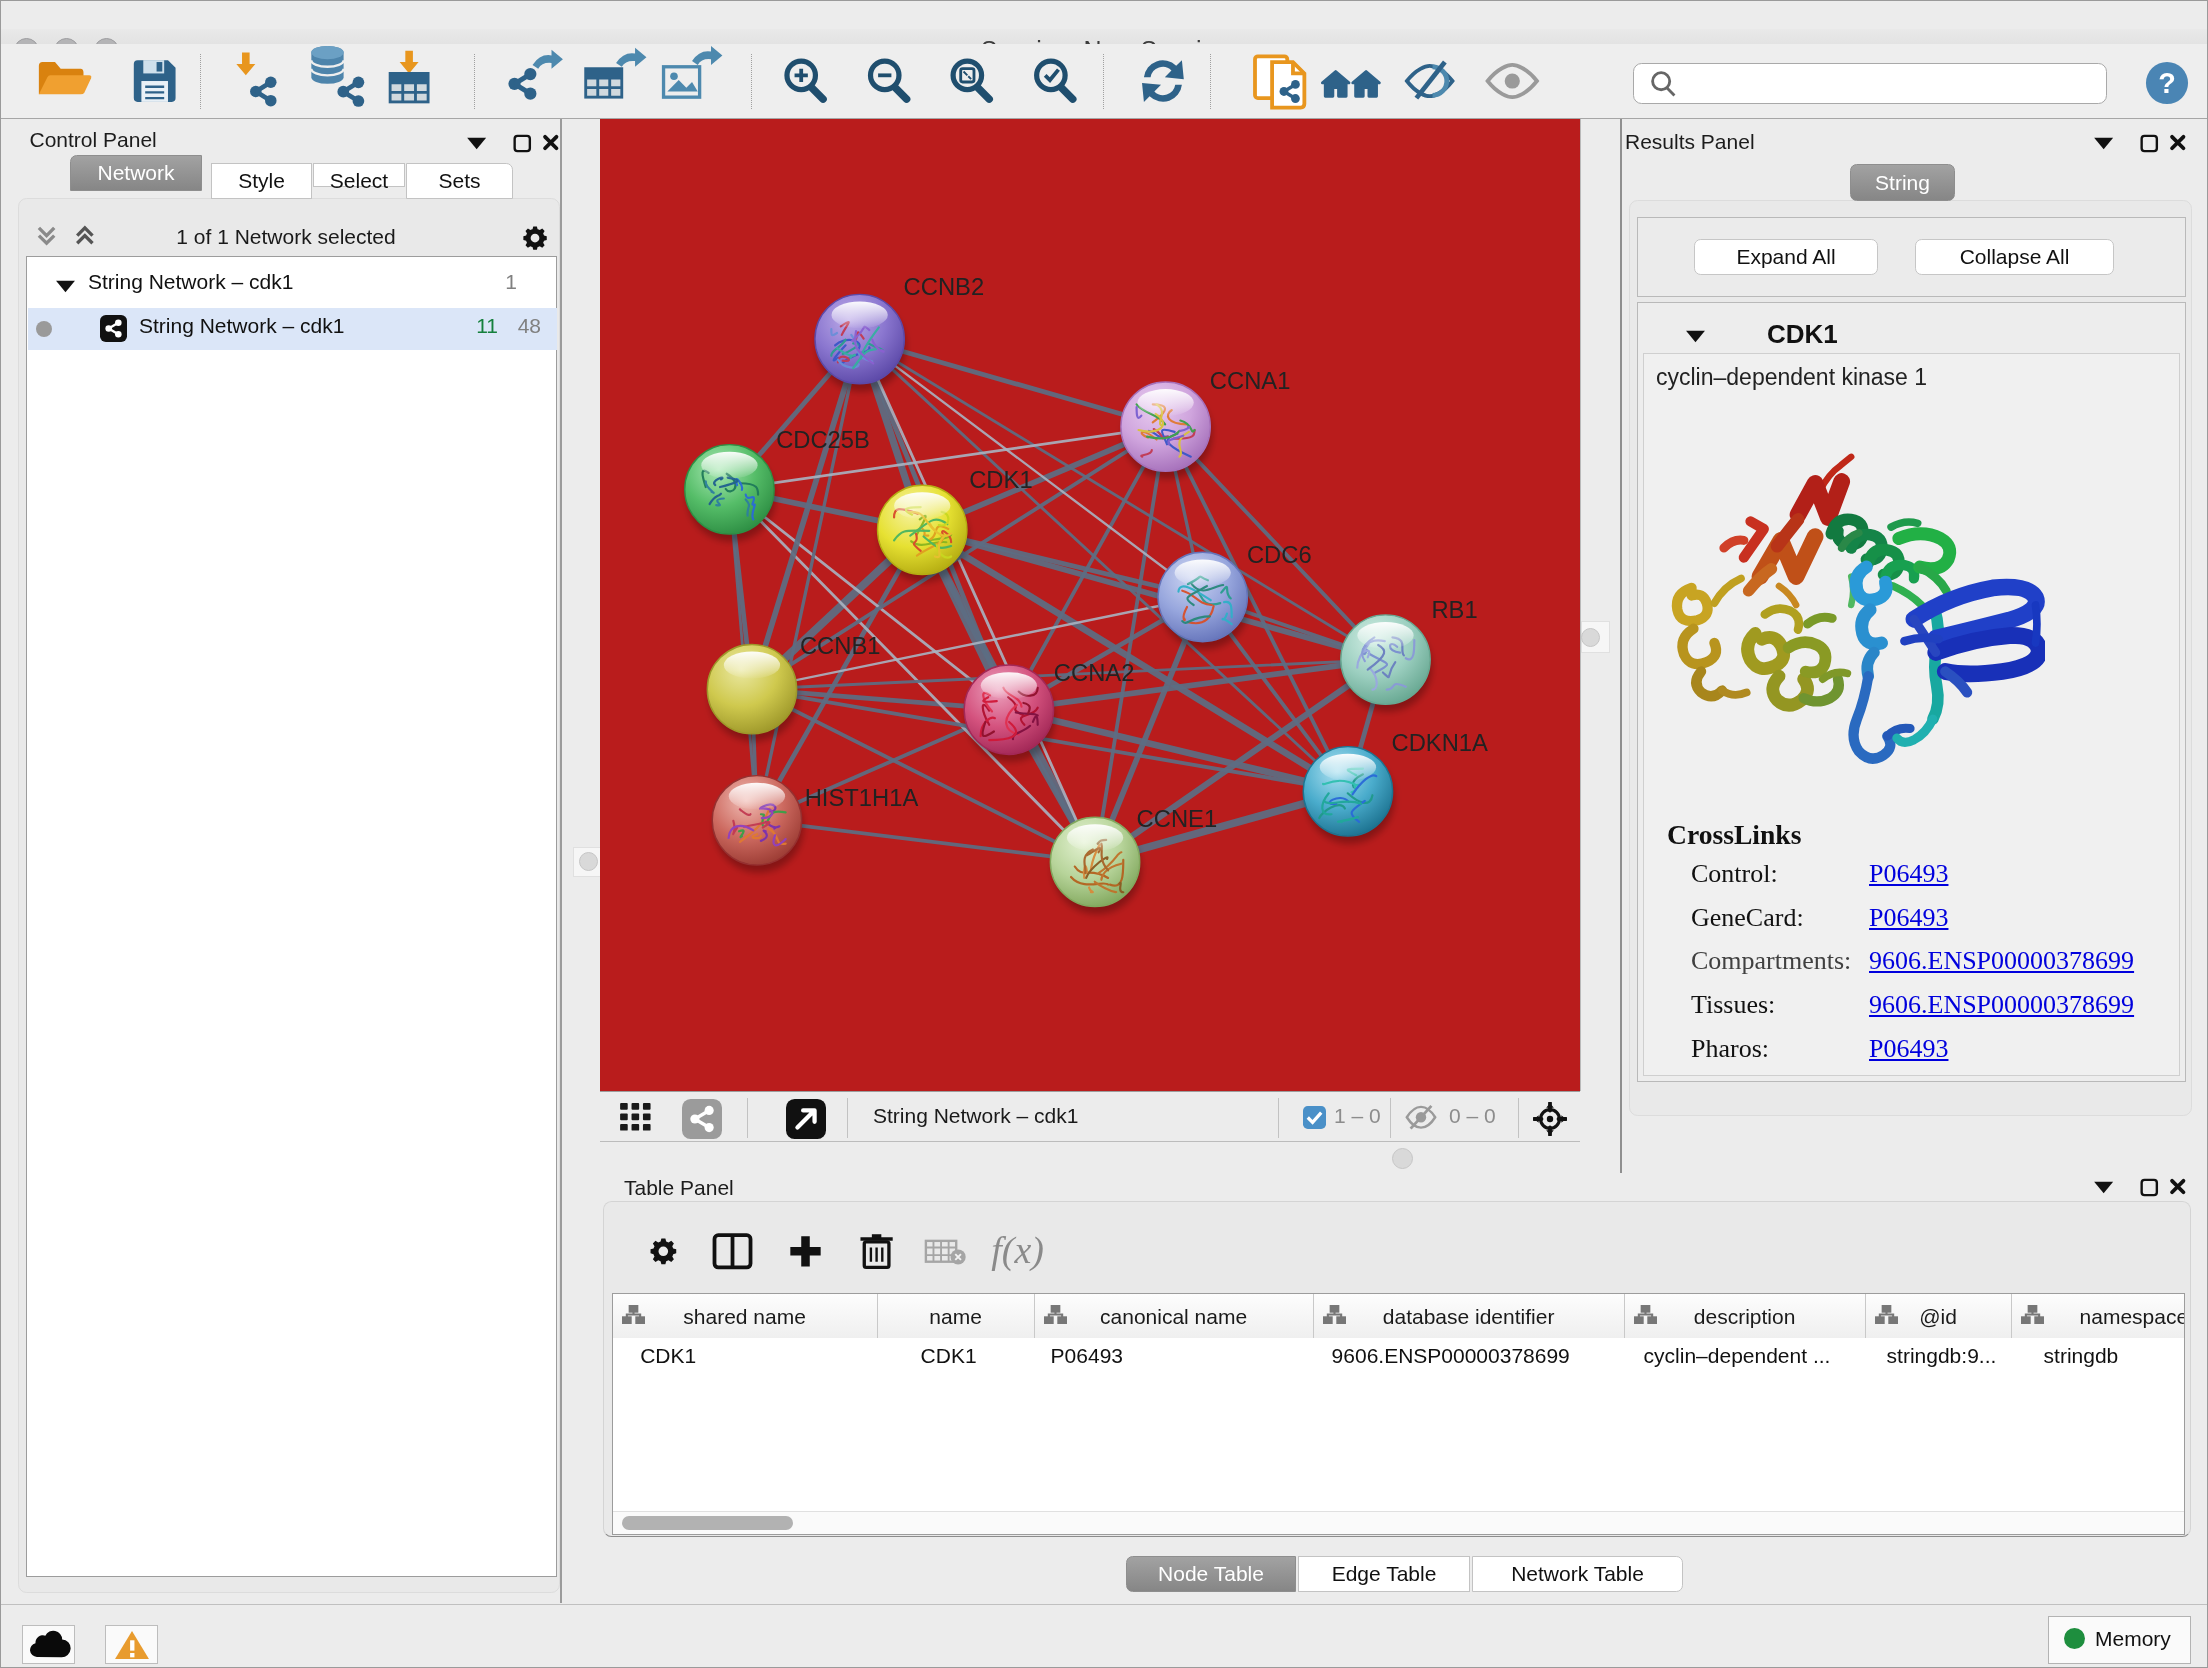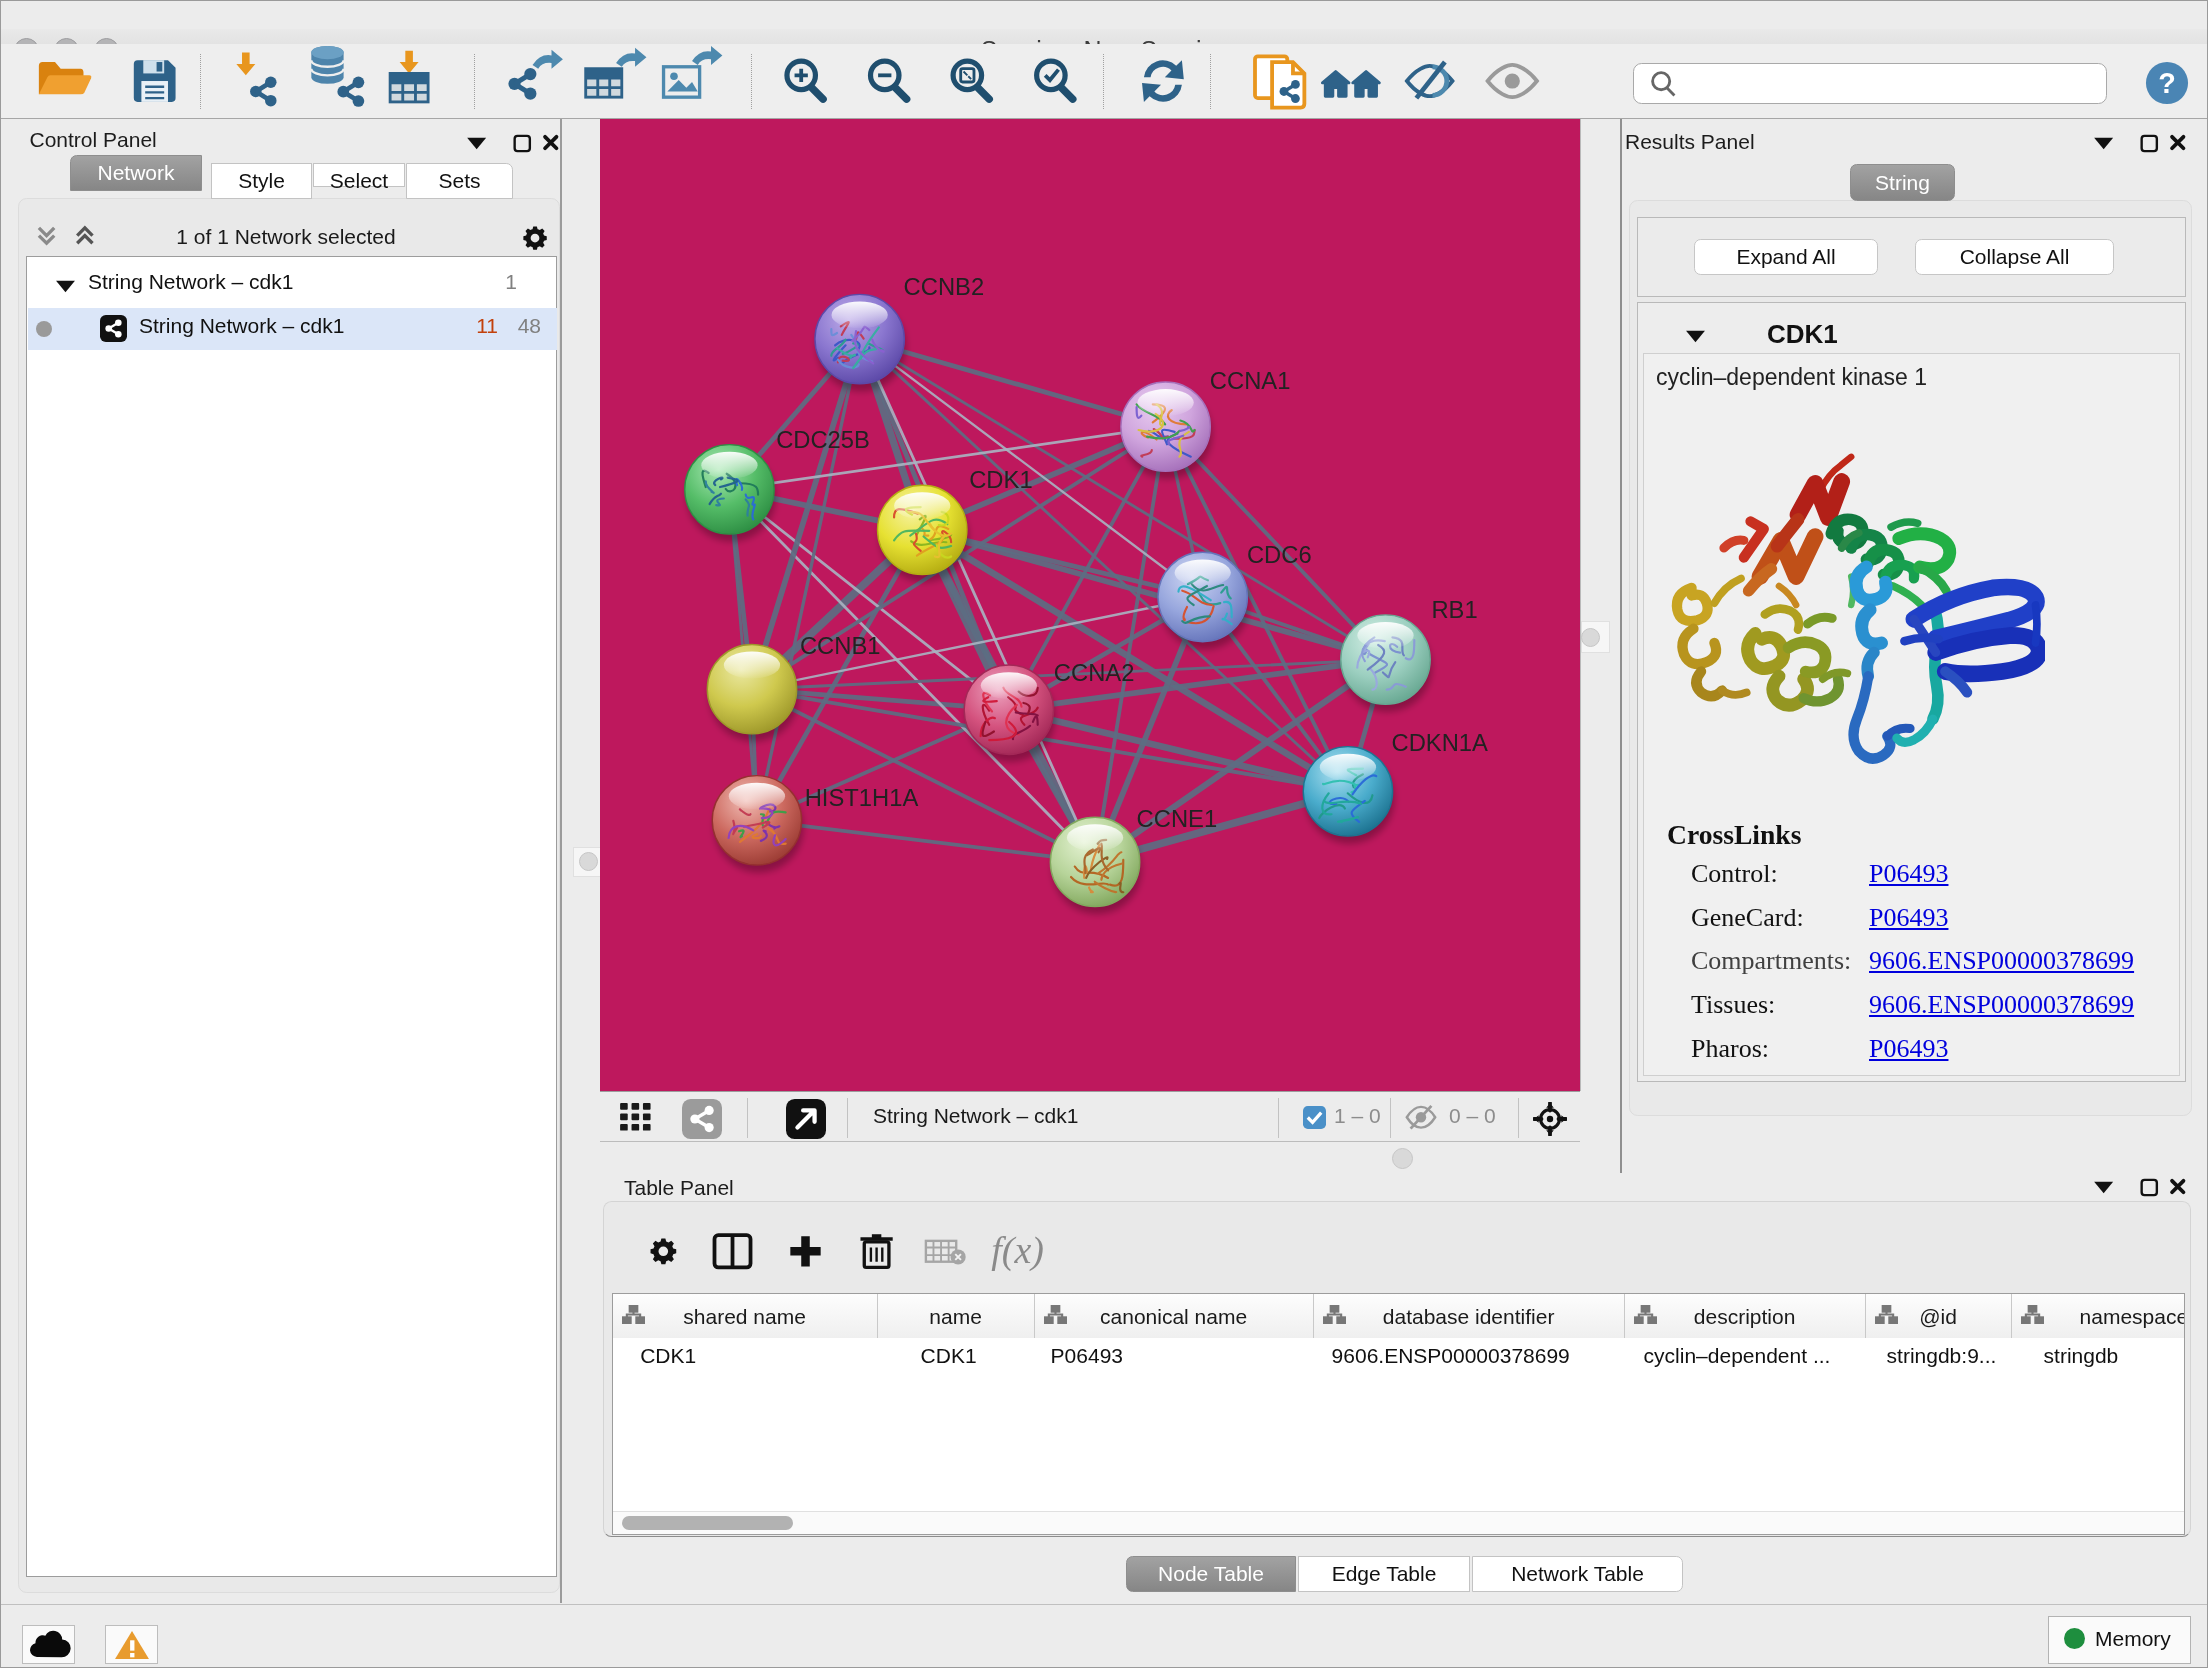--- a/index.html
+++ b/index.html
@@ -24,21 +24,21 @@
   
   .ptitle { font-size:21px; color:#1c1c1c; position:absolute; }
   .roundbox { position:absolute; background:#e9e9e9; border:1px solid #dcdcdc; border-radius:8.6px; }
   .tab { position:absolute; background:#fff; border:1px solid #c3c3c3; color:#111;
     font-size:21px; text-align:center; }
   .tabsel { background:linear-gradient(#a2a2a2,#868686); color:#fff; border-color:#8e8e8e; }
   
   #ctree { position:absolute; left:25px; top:255px; width:531px; height:1321px;
     background:#fff; border:1px solid #9c9c9c; }
   
-  #netpanel { position:absolute; left:599px; top:118px; width:980px; height:972px; background:#be185d; }
+  #netpanel { position:absolute; left:599px; top:118px; width:980px; height:972px; background:#b91c1c; }
   #nettools { position:absolute; left:599px; top:1090px; width:980px; height:51px;
     background:#ececec; border-top:1px solid #9d9d9d; border-bottom:1px solid #bcbcbc; }
   .ntsep { position:absolute; top:5.7px; height:40px; width:0; border-left:1px solid #c2c2c2; }
   
   #tablebox { position:absolute; left:602px; top:1200px; width:1588px; height:336px;
     background:#e9e9e9; border:1px solid #d4d4d4; border-radius:8.6px; border-bottom:1.9px solid #8c8c8c; }
   #ttable { position:absolute; left:7.6px; top:91px; width:1573px; height:242px;
     background:#fff; border:1px solid #9c9c9c; overflow:hidden; }
   .th { position:absolute; top:0; height:44px; border-right:1px solid #c9c9c9;
     background:linear-gradient(#fdfdfd,#efefef); }
@@ -237,21 +237,21 @@
     <div class="abs" style="left:1px;top:51px;width:529px;height:42px;background:#dbe6f8;"></div>
     <div class="abs" style="left:8.6px;top:64px;width:16px;height:16px;border-radius:50%;background:#9a9a9a;"></div>
     <svg class="abs" style="left:73px;top:58px;" width="27" height="27" viewBox="0 0 28 28">
       <rect x="0" y="0" width="28" height="28" rx="6" fill="#111"></rect>
       <circle cx="19" cy="8" r="3.4" fill="#fff"></circle>
         <circle cx="9" cy="14" r="3.4" fill="#fff"></circle>
         <circle cx="19" cy="20" r="3.4" fill="#fff"></circle>
       <path d="M9 14 L19 8 M9 14 L19 20" stroke="#fff" stroke-width="2.6"></path>
     </svg>
     <div class="abs" style="left:112px;top:57px;font-size:21px;color:#111;">String Network – cdk1</div>
-    <div class="abs" style="left:423px;top:57px;width:48px;text-align:right;font-size:21px;color:#c2410c;">11</div>
+    <div class="abs" style="left:423px;top:57px;width:48px;text-align:right;font-size:21px;color:#15803d;">11</div>
     <div class="abs" style="left:476px;top:57px;width:38px;text-align:right;font-size:21px;color:#808080;">48</div>
   </div>
 </div>
 
 <div class="abs" style="left:559px;top:118px;width:1.9px;height:1484px;background:#9b9b9b;"></div>
 <div class="abs" style="left:572px;top:846px;width:28.5px;height:30px;background:#f6f6f6;border:1px solid #e0e0e0;"></div>
 <div class="abs" style="left:578px;top:851px;width:19px;height:19px;border-radius:50%;background:#d9d9d9;border:1px solid #c6c6c6;"></div>
 <div class="abs" style="left:1619px;top:118px;width:1.9px;height:1054px;background:#8f8f8f;"></div>
 <div class="abs" style="left:1579px;top:118px;width:1px;height:972px;background:#b9b9b9;"></div>
 <div class="abs" style="left:1580px;top:620px;width:28.5px;height:32px;background:#f6f6f6;border:1px solid #e0e0e0;"></div>

